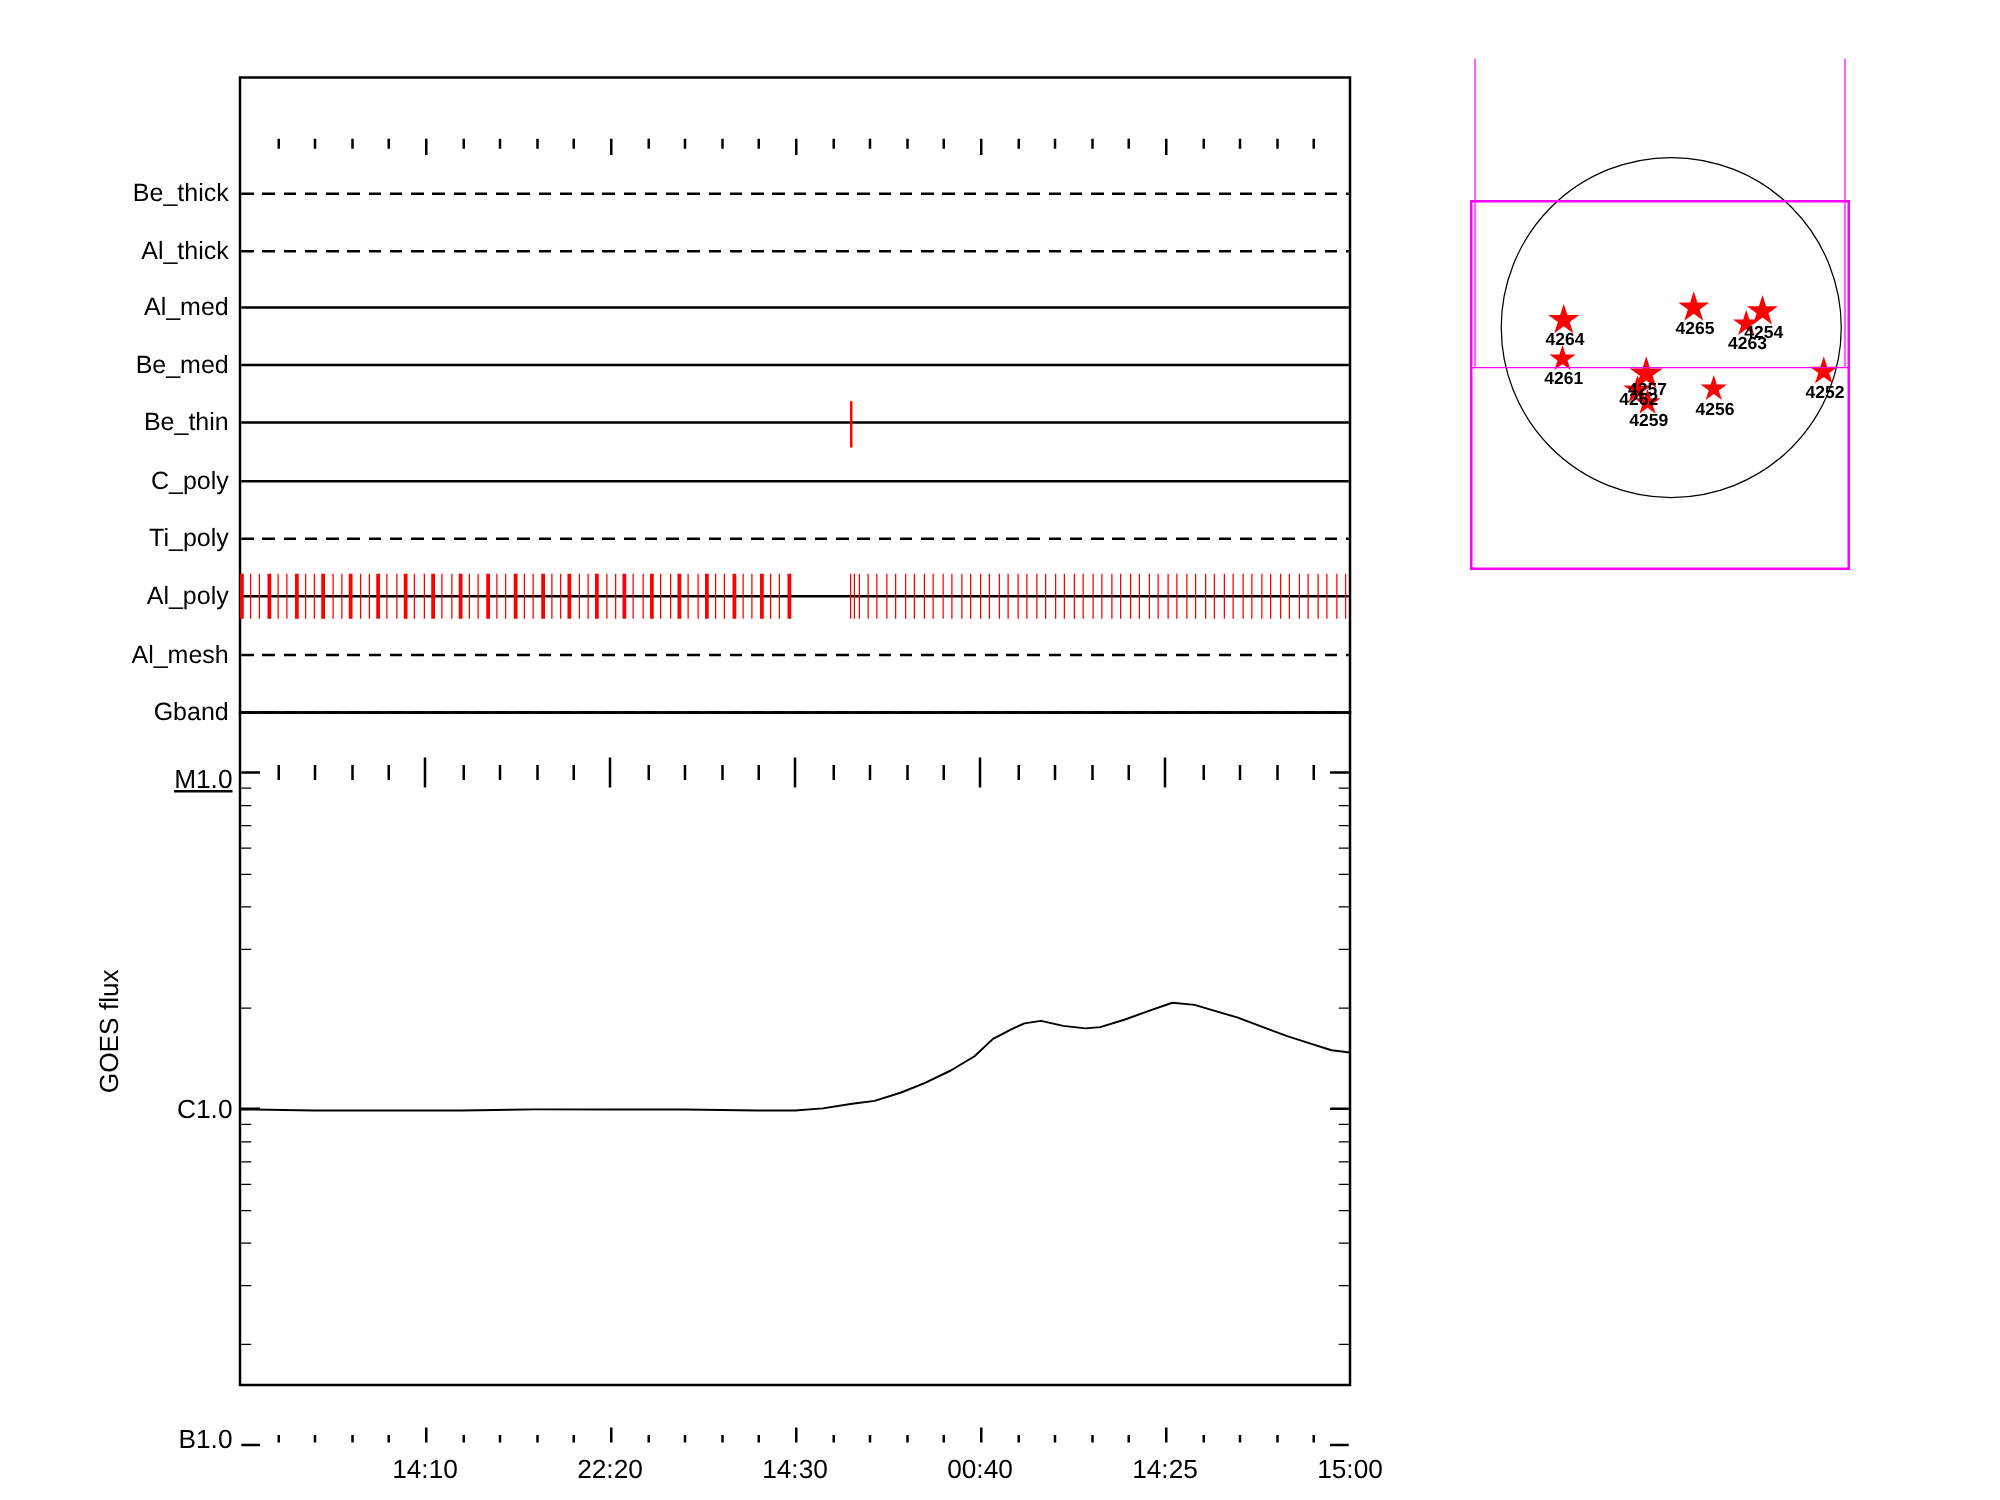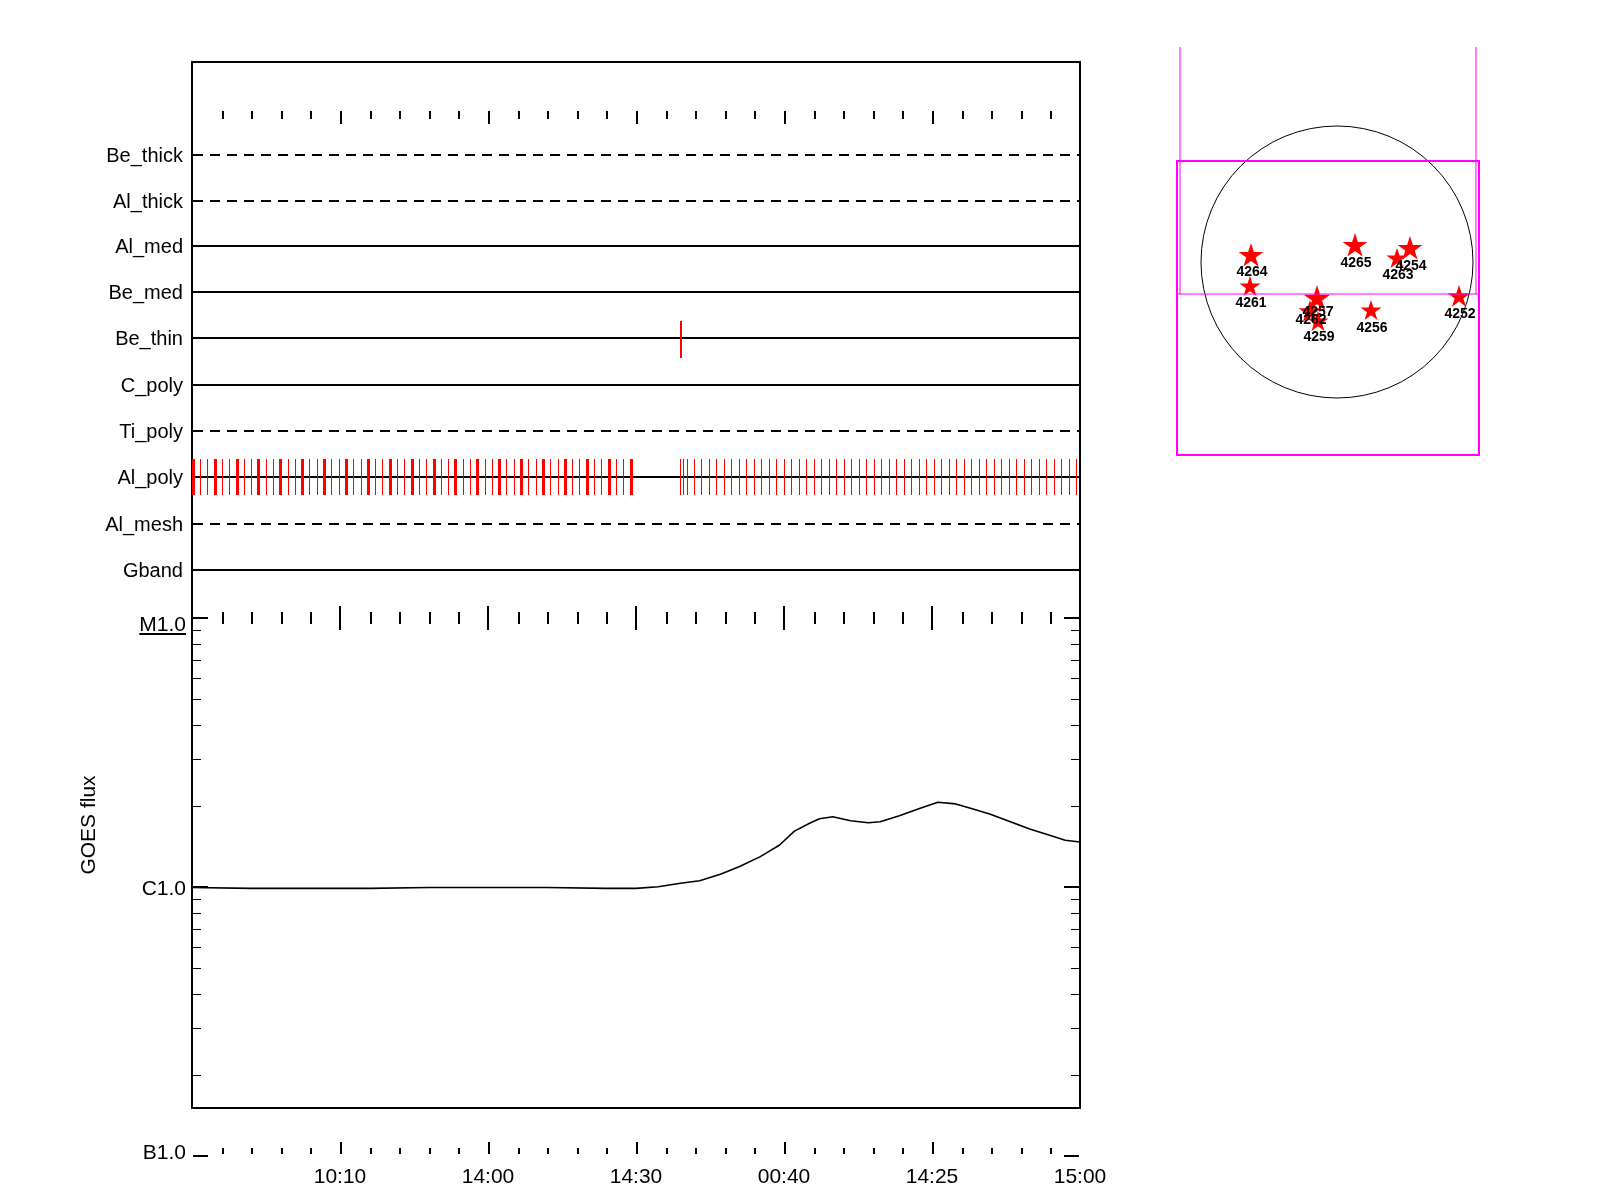--- a/index.html
+++ b/index.html
@@ -177,22 +177,22 @@
       <div class="abs" style="left: 193px; top: 899px; width: 8px; height: 1px; background: rgb(0, 0, 0);"></div>
       <div class="abs" style="left: 1071px; top: 899px; width: 8px; height: 1px; background: rgb(0, 0, 0);"></div>
       <div class="abs" style="left: 193px; top: 920px; width: 8px; height: 1px; background: rgb(0, 0, 0);"></div>
       <div class="abs" style="left: 1071px; top: 920px; width: 8px; height: 1px; background: rgb(0, 0, 0);"></div>
       <div class="abs" style="left: 193px; top: 946px; width: 8px; height: 1px; background: rgb(0, 0, 0);"></div>
       <div class="abs" style="left: 1071px; top: 946px; width: 8px; height: 1px; background: rgb(0, 0, 0);"></div>
       <div class="abs" style="left: 193px; top: 980px; width: 8px; height: 1px; background: rgb(0, 0, 0);"></div>
       <div class="abs" style="left: 1071px; top: 980px; width: 8px; height: 1px; background: rgb(0, 0, 0);"></div>
       <div class="abs" style="left: 193px; top: 1027px; width: 8px; height: 1px; background: rgb(0, 0, 0);"></div>
       <div class="abs" style="left: 1071px; top: 1027px; width: 8px; height: 1px; background: rgb(0, 0, 0);"></div>
-      <div class="xtick-label" style="left: 295px; top: 1116px; width: 90px;">10:10</div>
-      <div class="xtick-label" style="left: 443px; top: 1116px; width: 90px;">14:00</div>
+      <div class="xtick-label" style="left: 295px; top: 1116px; width: 90px;">14:10</div>
+      <div class="xtick-label" style="left: 443px; top: 1116px; width: 90px;">22:20</div>
       <div class="xtick-label" style="left: 591px; top: 1116px; width: 90px;">14:30</div>
       <div class="xtick-label" style="left: 739px; top: 1116px; width: 90px;">00:40</div>
       <div class="xtick-label" style="left: 887px; top: 1116px; width: 90px;">14:25</div>
       <div class="xtick-label" style="left: 1035px; top: 1116px; width: 90px;">15:00</div>
       <div class="abs" style="left: 191.74px; top: 411px; width: 3px; height: 36px; background: rgb(255, 0, 0);"></div>
       <div class="abs" style="left: 200.036px; top: 411px; width: 1px; height: 36px; background: rgb(255, 0, 0);"></div>
       <div class="abs" style="left: 207.333px; top: 411px; width: 1px; height: 36px; background: rgb(255, 0, 0);"></div>
       <div class="abs" style="left: 213.629px; top: 411px; width: 3px; height: 36px; background: rgb(255, 0, 0);"></div>
       <div class="abs" style="left: 221.926px; top: 411px; width: 1px; height: 36px; background: rgb(255, 0, 0);"></div>
       <div class="abs" style="left: 229.222px; top: 411px; width: 1px; height: 36px; background: rgb(255, 0, 0);"></div>

